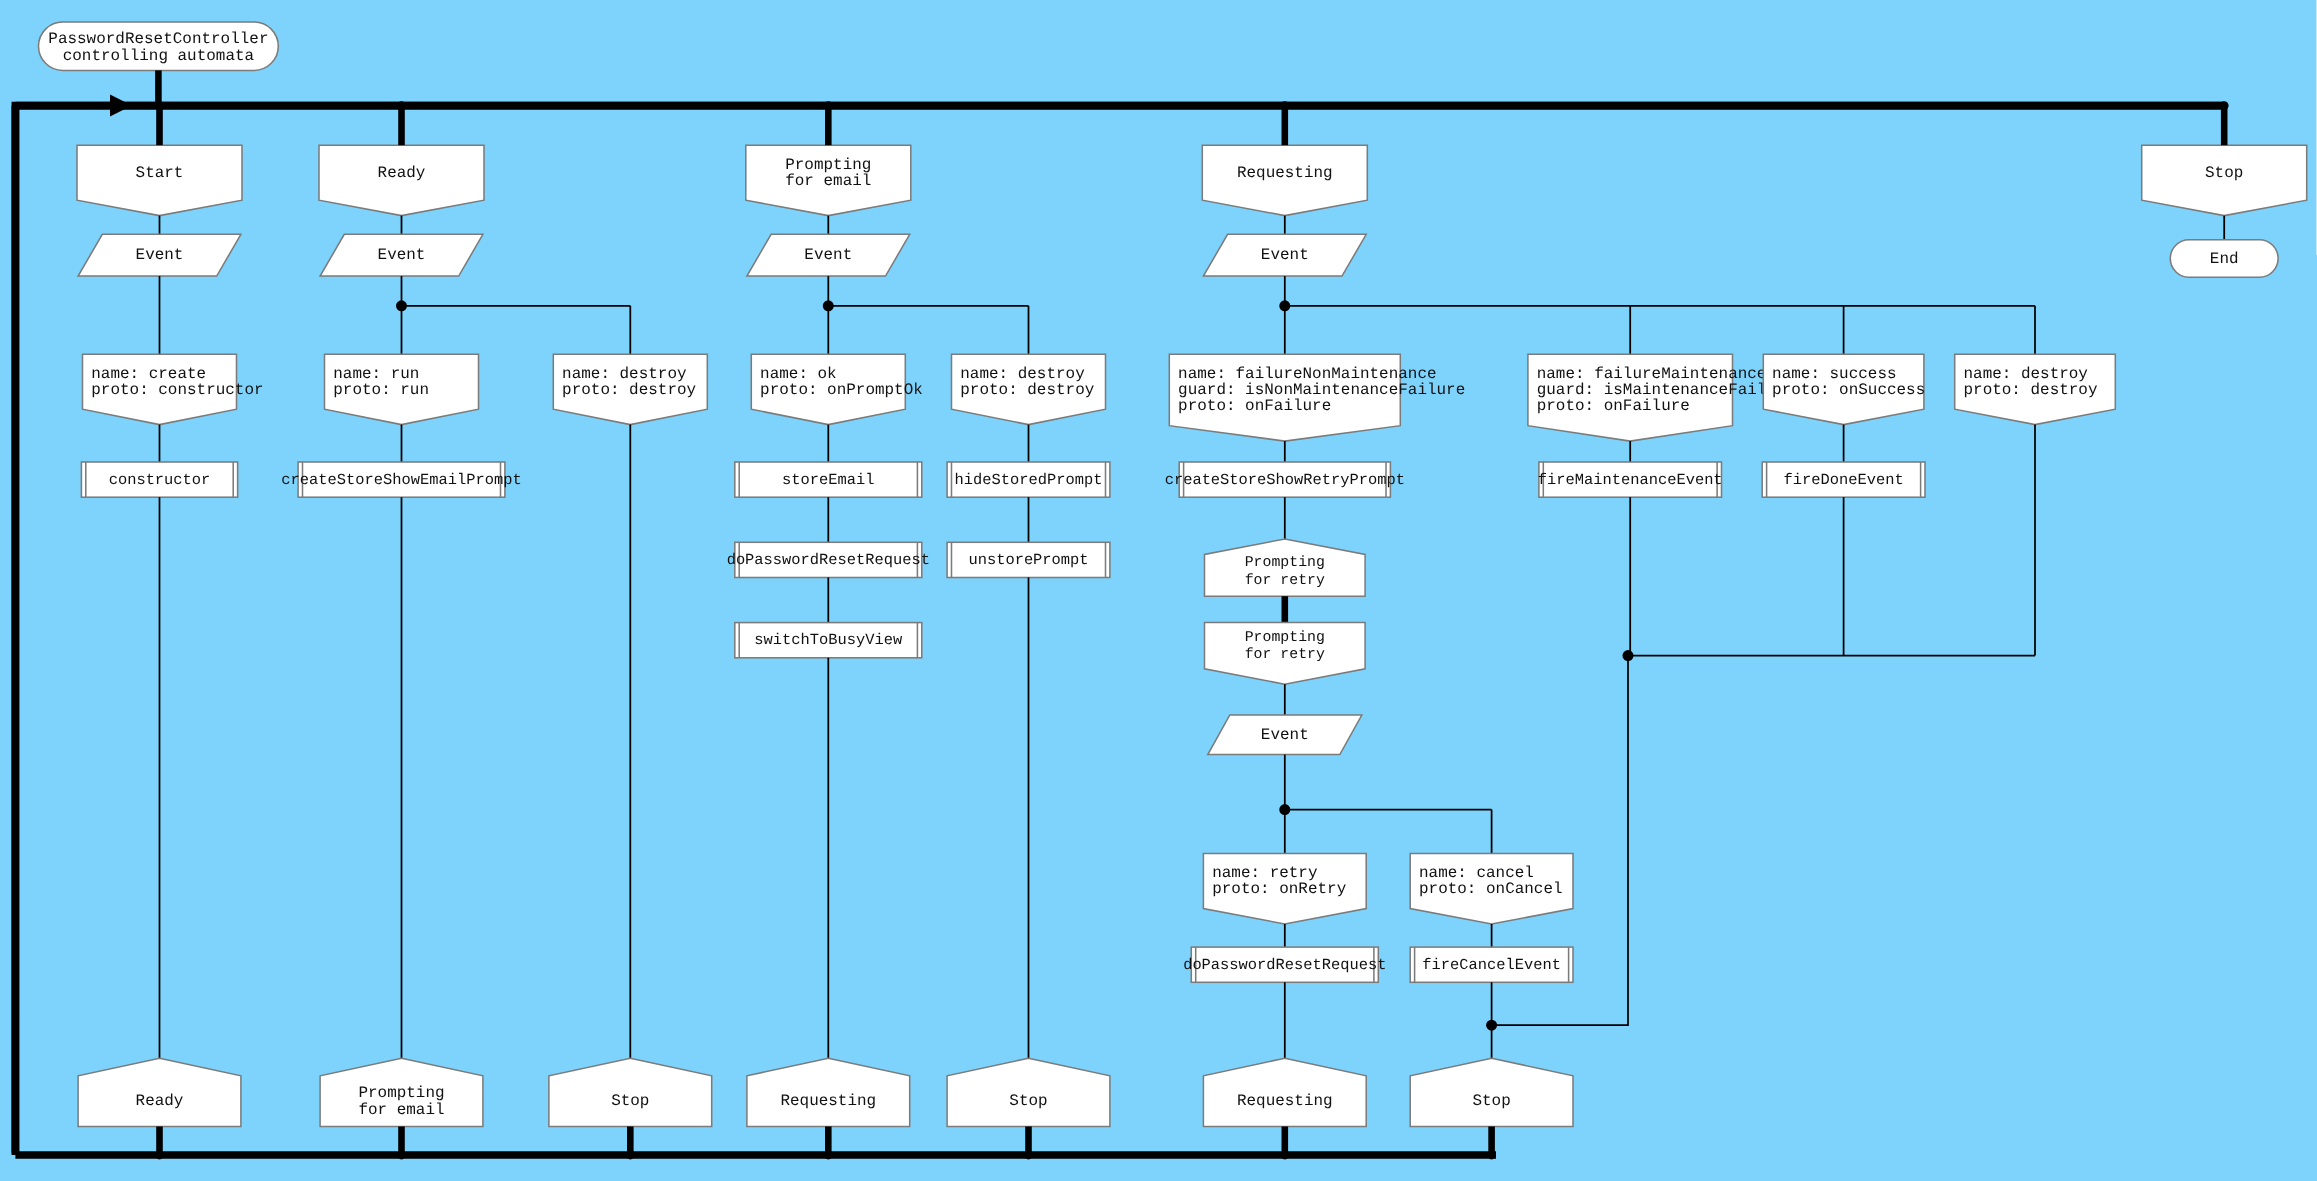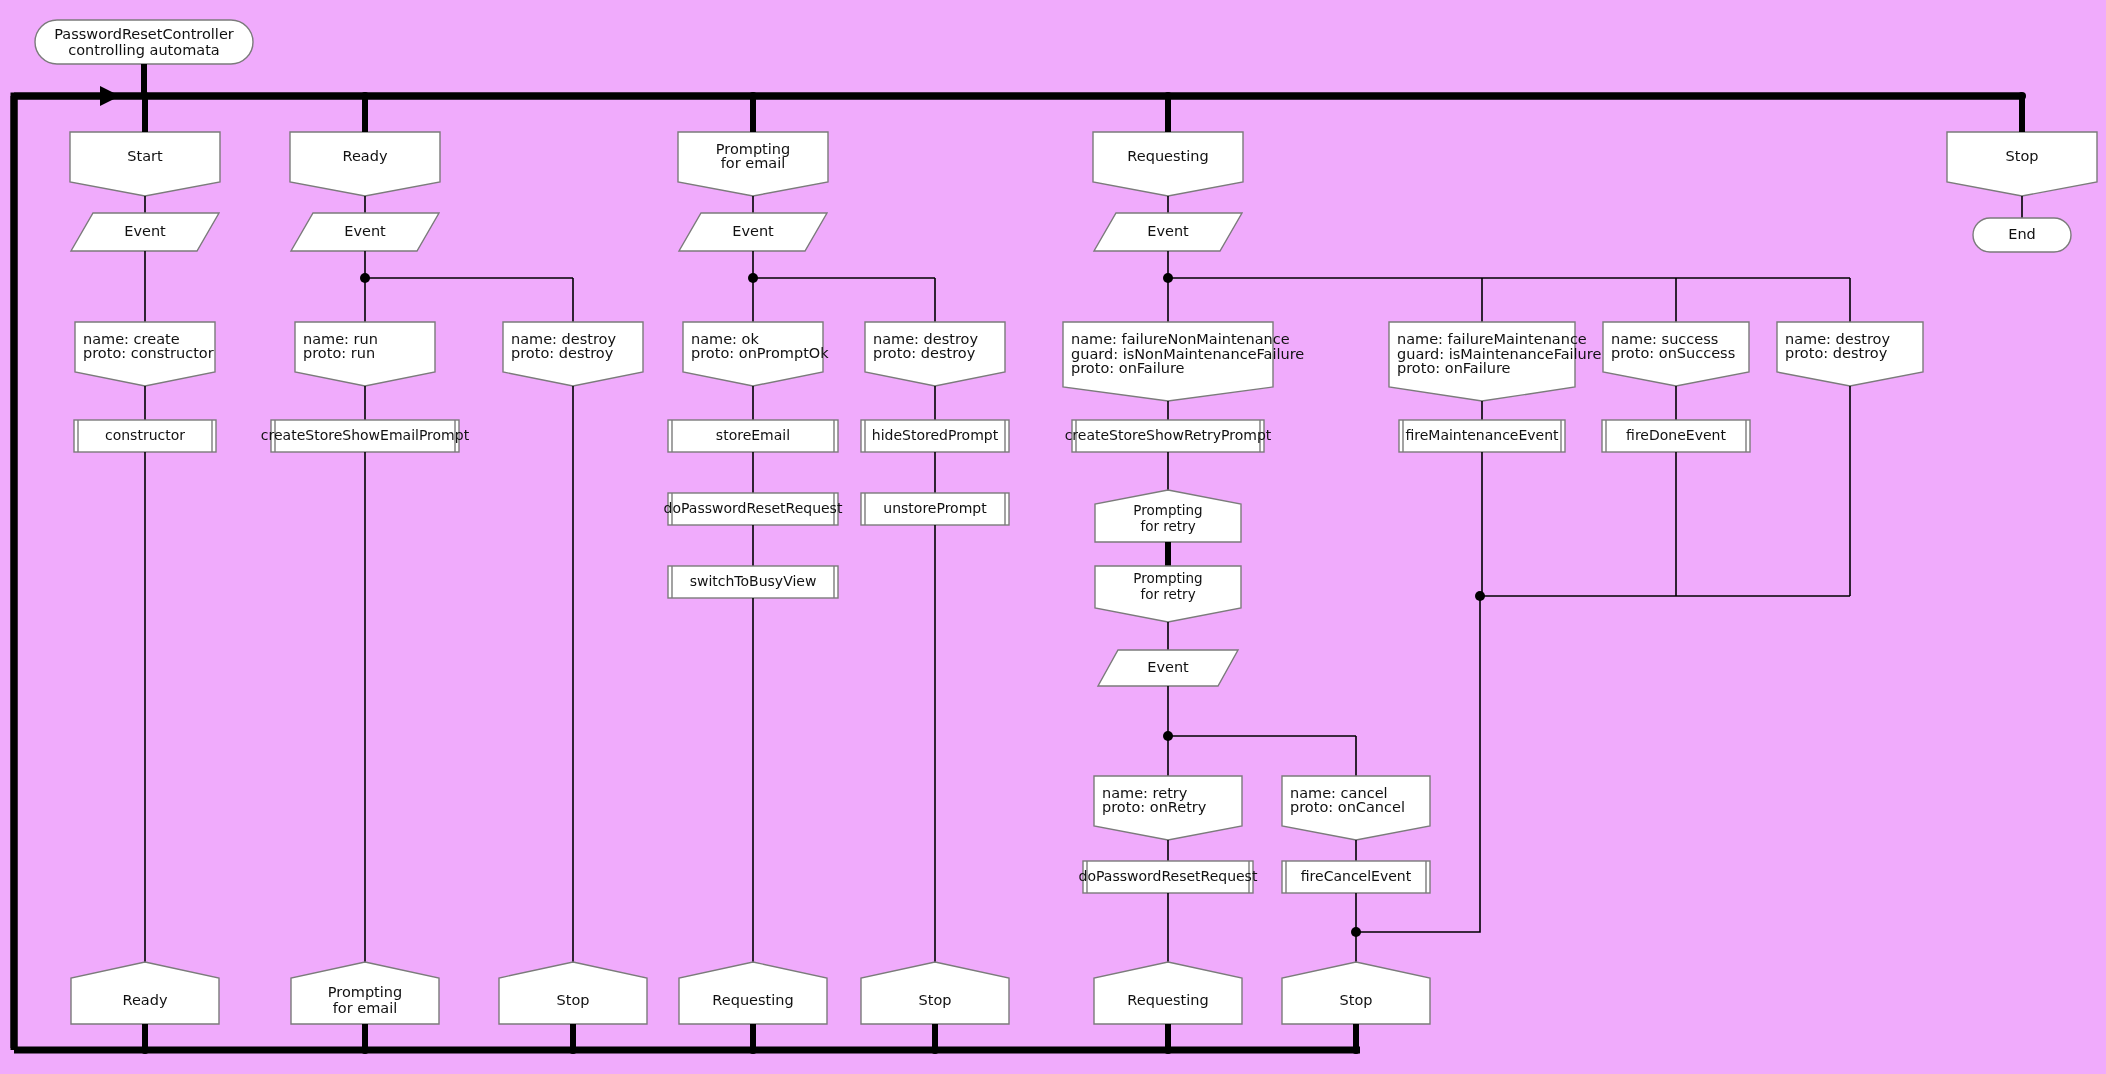--- a/index.html
+++ b/index.html
@@ -1,17 +1,17 @@
 <!DOCTYPE html>
 <html><head>
 <meta charset="utf-8">
 <style>
   html,body{margin:0;padding:0;background:#ffffff;}
   body{font-family:"DejaVu Sans","Liberation Sans",sans-serif;}
-  #stage{position:relative;width:2106px;height:1074px;background:#f0abfc;overflow:hidden;}
+  #stage{position:relative;width:2106px;height:1074px;background:#7dd3fc;overflow:hidden;font-family:Liberation Mono, monospace;}
   svg{display:block;}
   .node-stroke{stroke:#7b7b7b;stroke-width:1.4;fill:#ffffff;}
   .bus{stroke:#000;stroke-width:7;fill:none;stroke-linecap:butt;}
   .stem{stroke:#000;stroke-width:6;fill:none;}
   .thin{stroke:#000;stroke-width:1.6;fill:none;}
   .dot{fill:#000;}
   .lbl{font-size:14.5px;fill:#111;text-anchor:middle;dominant-baseline:middle;}
   .lbl-left{font-size:14.5px;fill:#111;text-anchor:start;dominant-baseline:middle;}
   .lbl-sm{font-size:13.5px;fill:#111;text-anchor:middle;dominant-baseline:middle;}
   .lbl-act{font-size:14px;fill:#111;text-anchor:middle;dominant-baseline:middle;}

